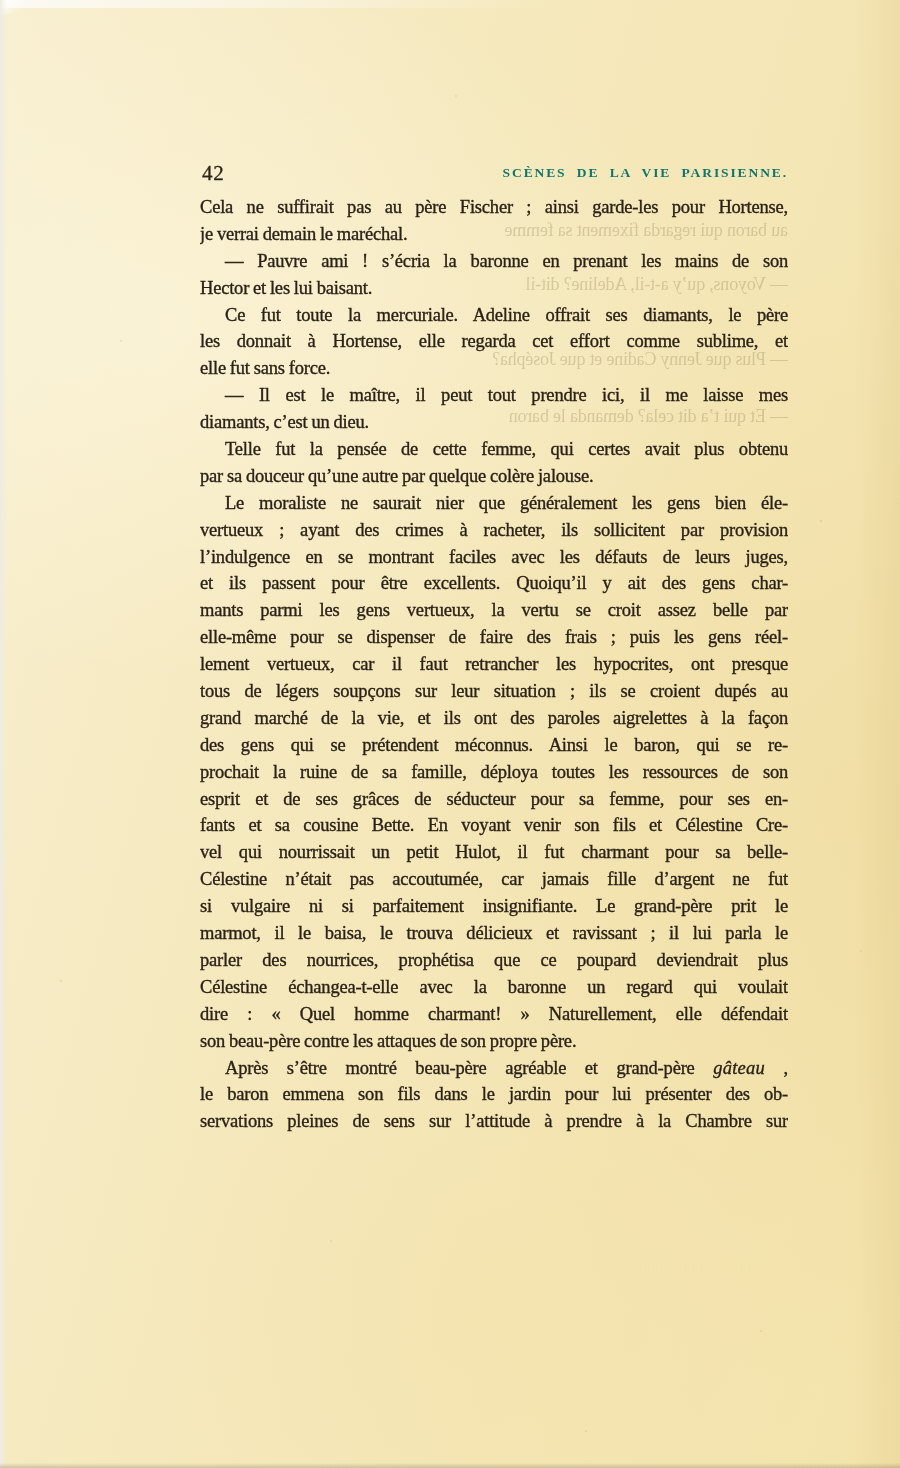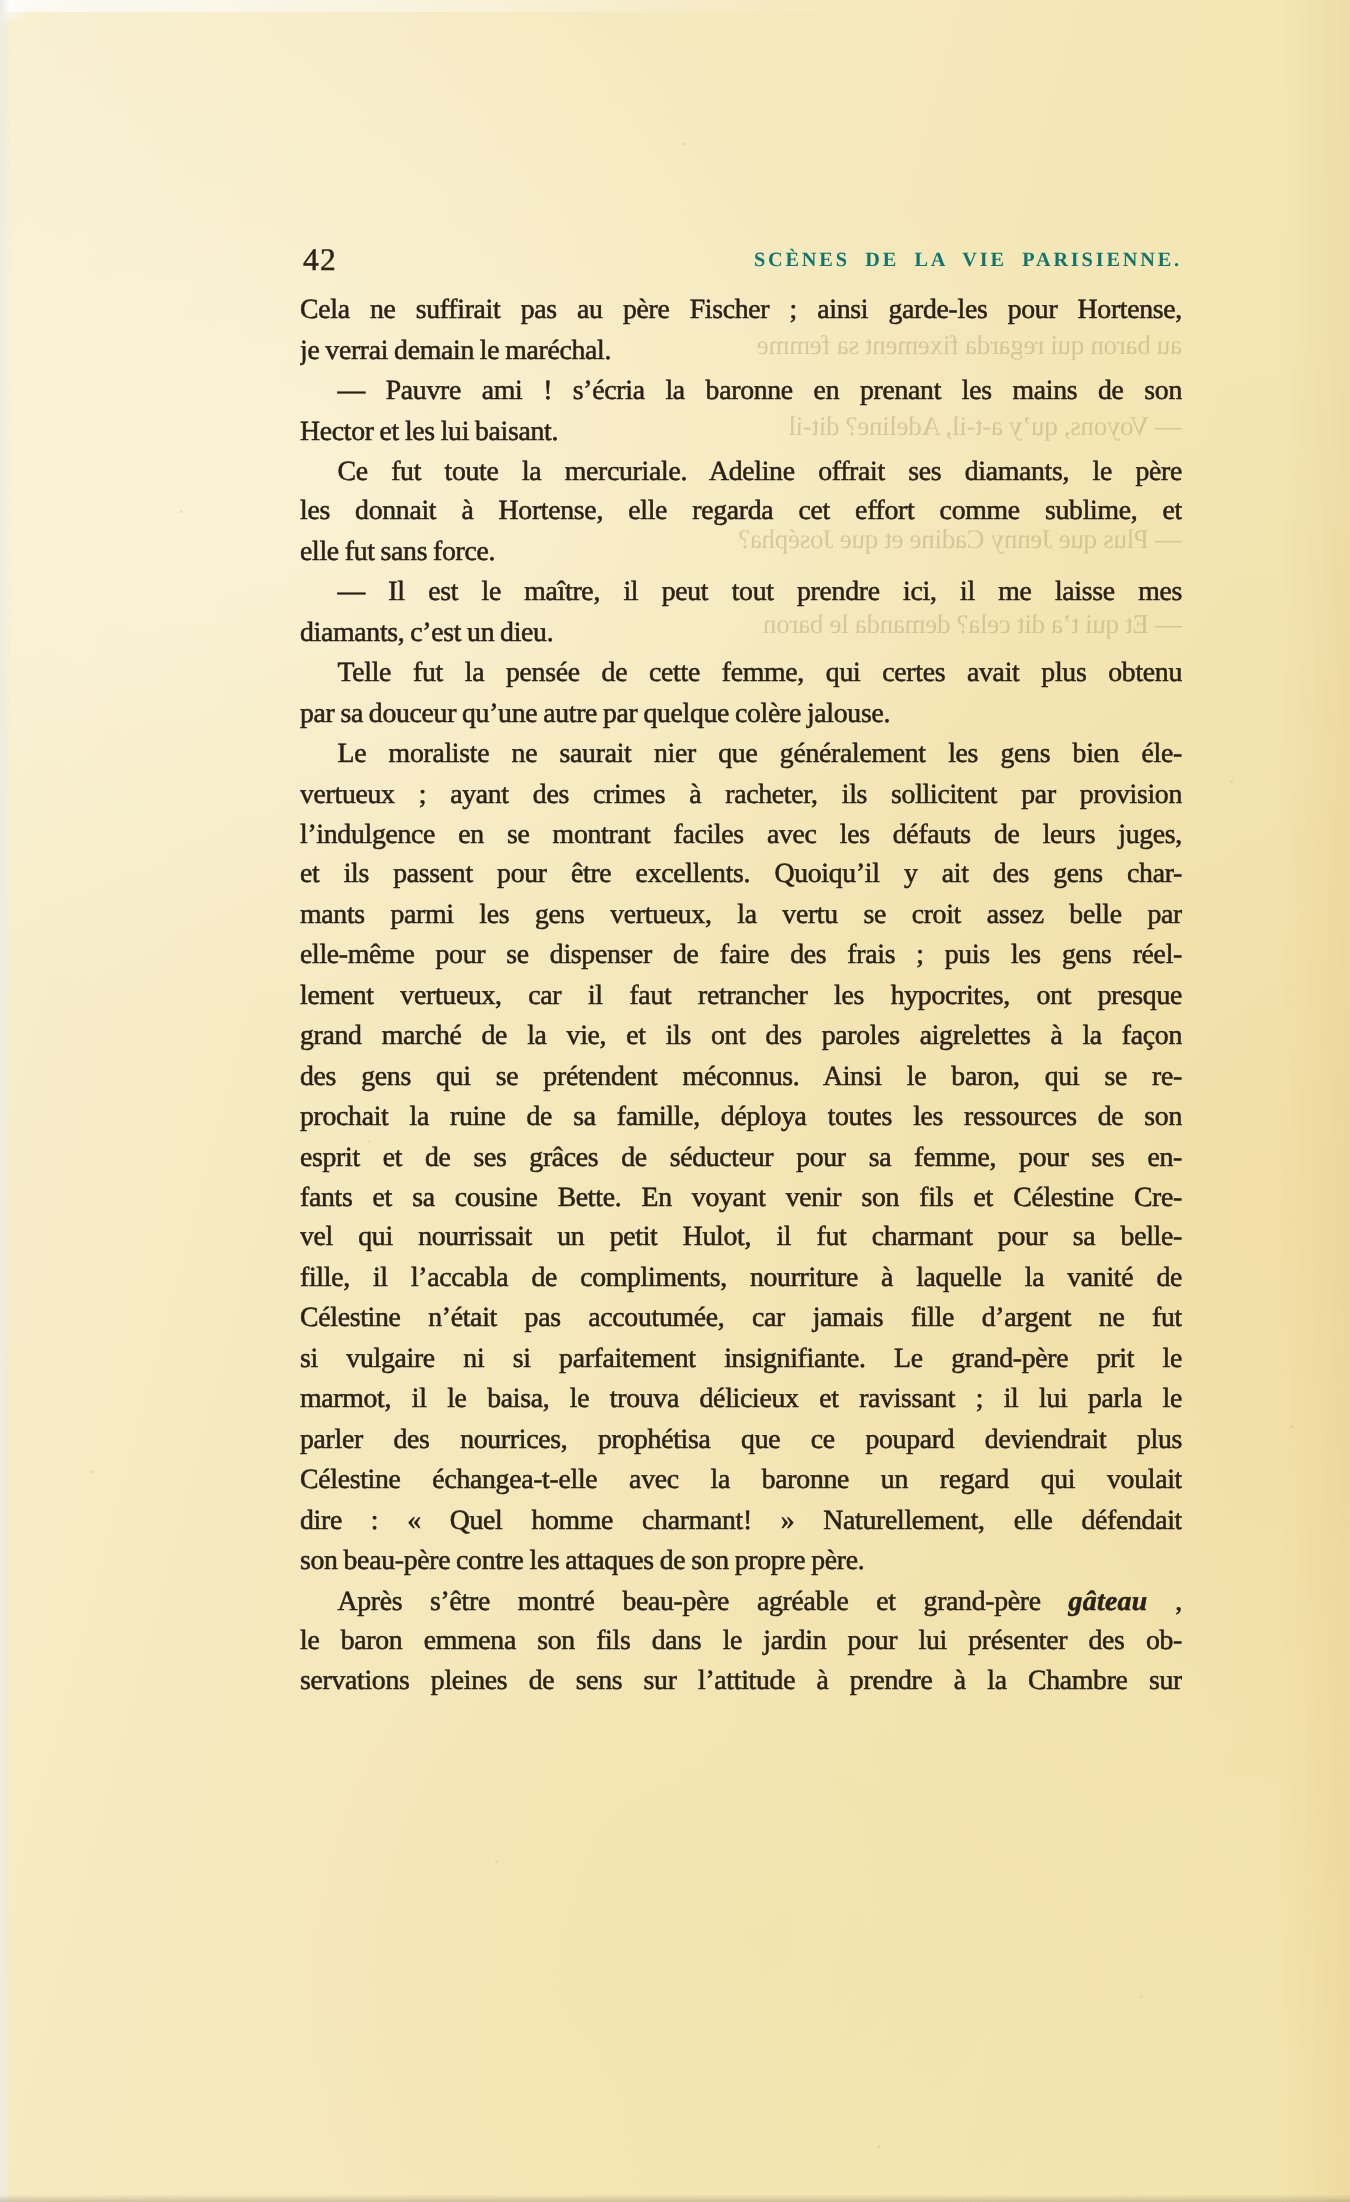--- a/index.html
+++ b/index.html
@@ -53,21 +53,21 @@
     filter:blur(.5px);letter-spacing:-.2px;white-space:nowrap;overflow:hidden;}
 
   
   .bodytext{position:absolute;left:200px;top:194px;width:588px;color:#2a2218;
     font-size:18.5px;letter-spacing:-.2px;word-spacing:-.5px;
     -webkit-text-stroke:.35px #2a2218;}
   .line{height:26.9px;line-height:26.9px;white-space:normal;overflow:hidden;
     text-align:justify;text-align-last:justify;}
   .line.end{text-align-last:left;}
   .line.indent{text-indent:25px;}
-  .line i{letter-spacing:.2px;font-weight:bold;}
+  .line i{letter-spacing:.2px;}
 </style>
 </head>
 <body>
 
 <div class="page">
   <div class="tint"></div>
   <div class="speck"></div>
 
   <div class="ghost-layer" id="ghost">
       <div class="ghost-line" style="top: 219px;">au baron qui regarda fixement sa femme</div>
@@ -93,27 +93,27 @@
       <div class="line end">diamants, c’est un dieu.</div>
       <div class="line indent">Telle fut la pensée de cette femme, qui certes avait plus obtenu</div>
       <div class="line end">par sa douceur qu’une autre par quelque colère jalouse.</div>
       <div class="line indent">Le moraliste ne saurait nier que généralement les gens bien éle-</div>
       <div class="line">vertueux ; ayant des crimes à racheter, ils sollicitent par provision</div>
       <div class="line">l’indulgence en se montrant faciles avec les défauts de leurs juges,</div>
       <div class="line">et ils passent pour être excellents. Quoiqu’il y ait des gens char-</div>
       <div class="line">mants parmi les gens vertueux, la vertu se croit assez belle par</div>
       <div class="line">elle-même pour se dispenser de faire des frais ; puis les gens réel-</div>
       <div class="line">lement vertueux, car il faut retrancher les hypocrites, ont presque</div>
+      <div class="line">tous de légers soupçons sur leur situation ; ils se croient dupés au</div>
       <div class="line">grand marché de la vie, et ils ont des paroles aigrelettes à la façon</div>
       <div class="line">des gens qui se prétendent méconnus. Ainsi le baron, qui se re-</div>
       <div class="line">prochait la ruine de sa famille, déploya toutes les ressources de son</div>
       <div class="line">esprit et de ses grâces de séducteur pour sa femme, pour ses en-</div>
       <div class="line">fants et sa cousine Bette. En voyant venir son fils et Célestine Cre-</div>
       <div class="line">vel qui nourrissait un petit Hulot, il fut charmant pour sa belle-</div>
-      <div class="line">fille, il l’accabla de compliments, nourriture à laquelle la vanité de</div>
       <div class="line">Célestine n’était pas accoutumée, car jamais fille d’argent ne fut</div>
       <div class="line">si vulgaire ni si parfaitement insignifiante. Le grand-père prit le</div>
       <div class="line">marmot, il le baisa, le trouva délicieux et ravissant ; il lui parla le</div>
       <div class="line">parler des nourrices, prophétisa que ce poupard deviendrait plus</div>
       <div class="line">Célestine échangea-t-elle avec la baronne un regard qui voulait</div>
       <div class="line">dire : « Quel homme charmant! » Naturellement, elle défendait</div>
       <div class="line end">son beau-père contre les attaques de son propre père.</div>
       <div class="line indent"><span>Après s’être montré beau-père agréable et grand-père </span><i>gâteau</i><span> ,</span></div>
       <div class="line">le baron emmena son fils dans le jardin pour lui présenter des ob-</div>
       <div class="line">servations pleines de sens sur l’attitude à prendre à la Chambre sur</div>

